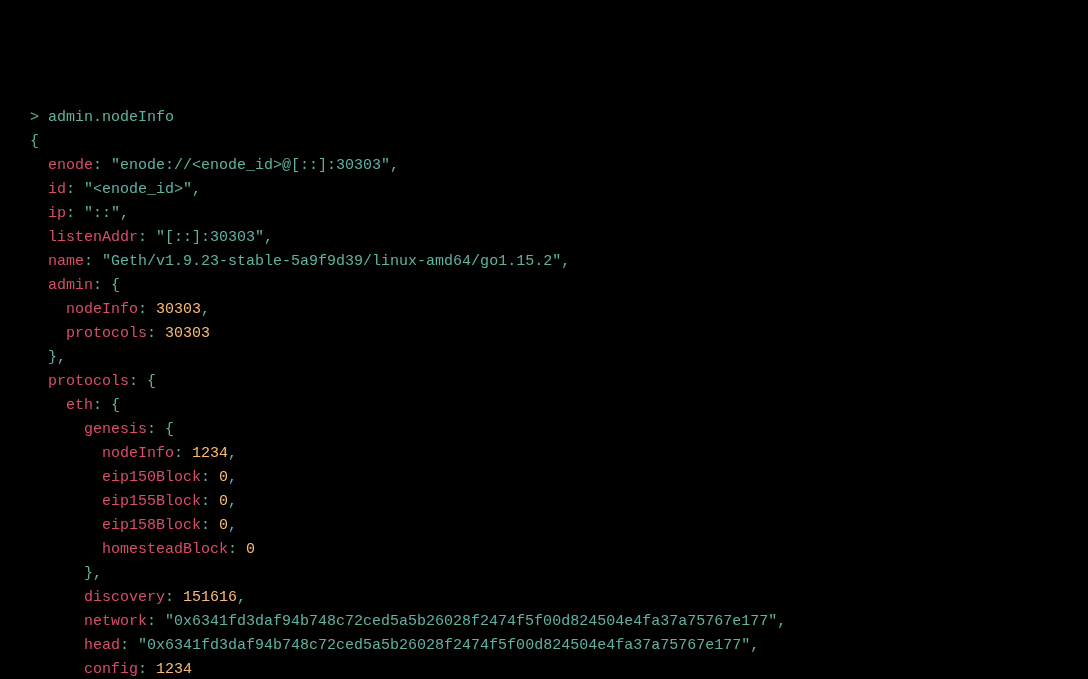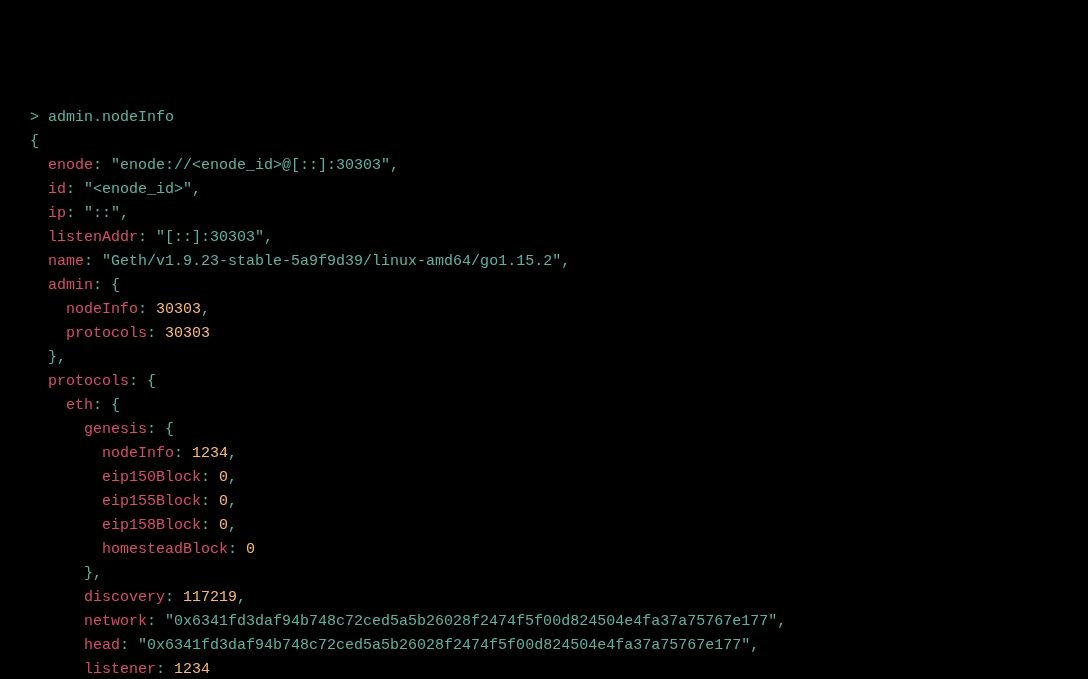--- a/index.html
+++ b/index.html
@@ -60,22 +60,22 @@
   <span class="brace">},</span>
   <span class="key">protocols</span><span class="punct">:</span> <span class="brace">{</span>
     <span class="key">eth</span><span class="punct">:</span> <span class="brace">{</span>
       <span class="key">genesis</span><span class="punct">:</span> <span class="brace">{</span>
         <span class="key">nodeInfo</span><span class="punct">:</span> <span class="number">1234</span><span class="punct">,</span>
         <span class="key">eip150Block</span><span class="punct">:</span> <span class="number">0</span><span class="punct">,</span>
         <span class="key">eip155Block</span><span class="punct">:</span> <span class="number">0</span><span class="punct">,</span>
         <span class="key">eip158Block</span><span class="punct">:</span> <span class="number">0</span><span class="punct">,</span>
         <span class="key">homesteadBlock</span><span class="punct">:</span> <span class="number">0</span>
       <span class="brace">},</span>
-      <span class="key">discovery</span><span class="punct">:</span> <span class="number">117219</span><span class="punct">,</span>
+      <span class="key">discovery</span><span class="punct">:</span> <span class="number">151616</span><span class="punct">,</span>
       <span class="key">network</span><span class="punct">:</span> <span class="string">"0x6341fd3daf94b748c72ced5a5b26028f2474f5f00d824504e4fa37a75767e177"</span><span class="punct">,</span>
       <span class="key">head</span><span class="punct">:</span> <span class="string">"0x6341fd3daf94b748c72ced5a5b26028f2474f5f00d824504e4fa37a75767e177"</span><span class="punct">,</span>
-      <span class="key">listener</span><span class="punct">:</span> <span class="number">1234</span>
+      <span class="key">config</span><span class="punct">:</span> <span class="number">1234</span>
     
   
 </div>
 
 
 
 
 </body></html>

